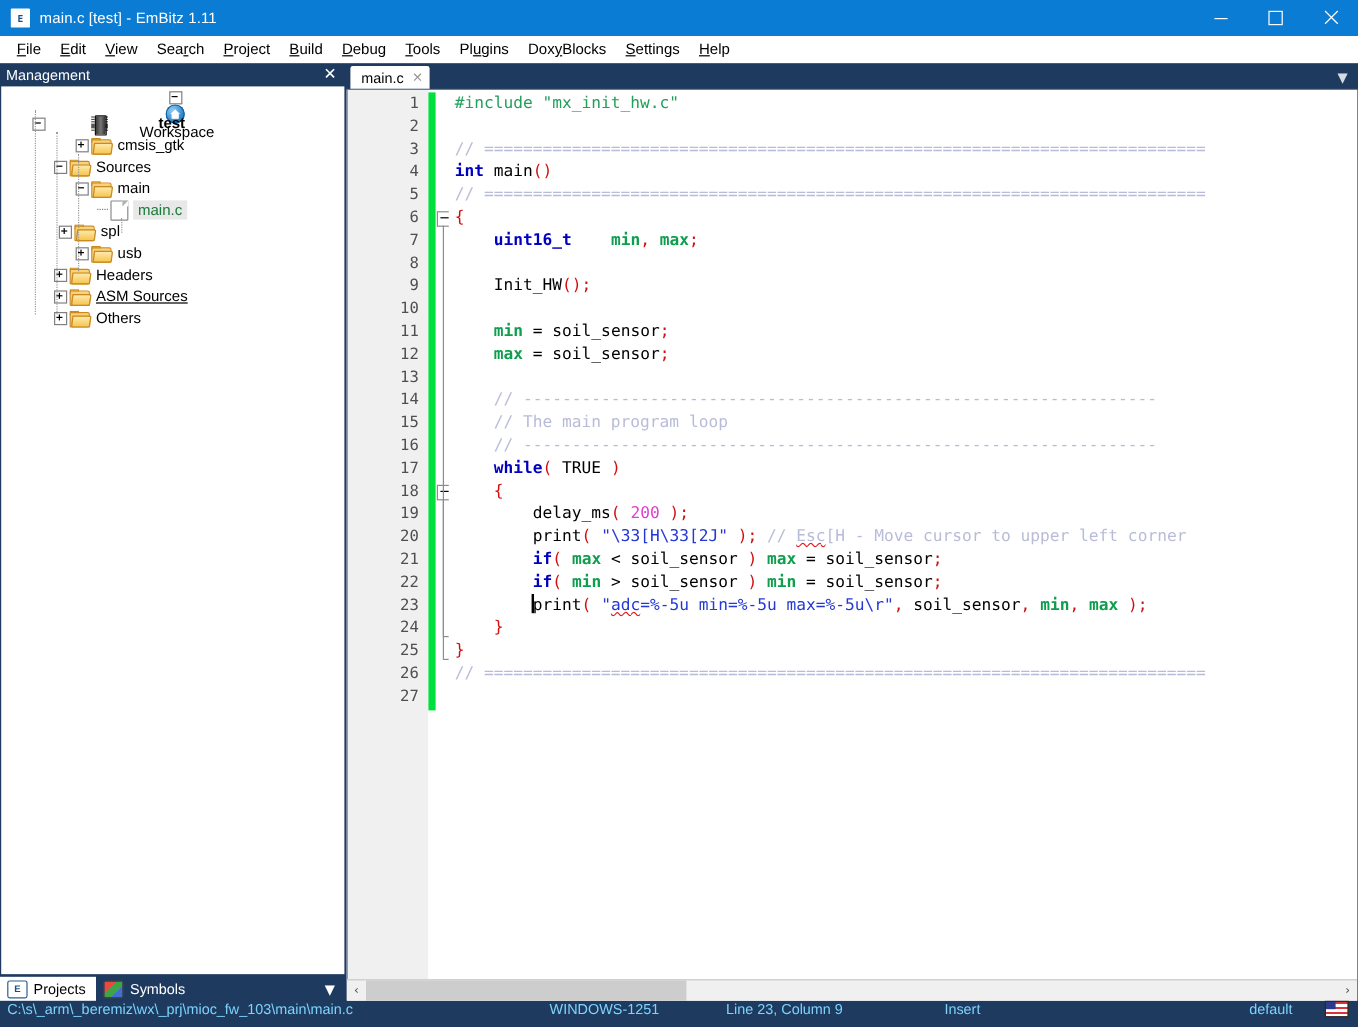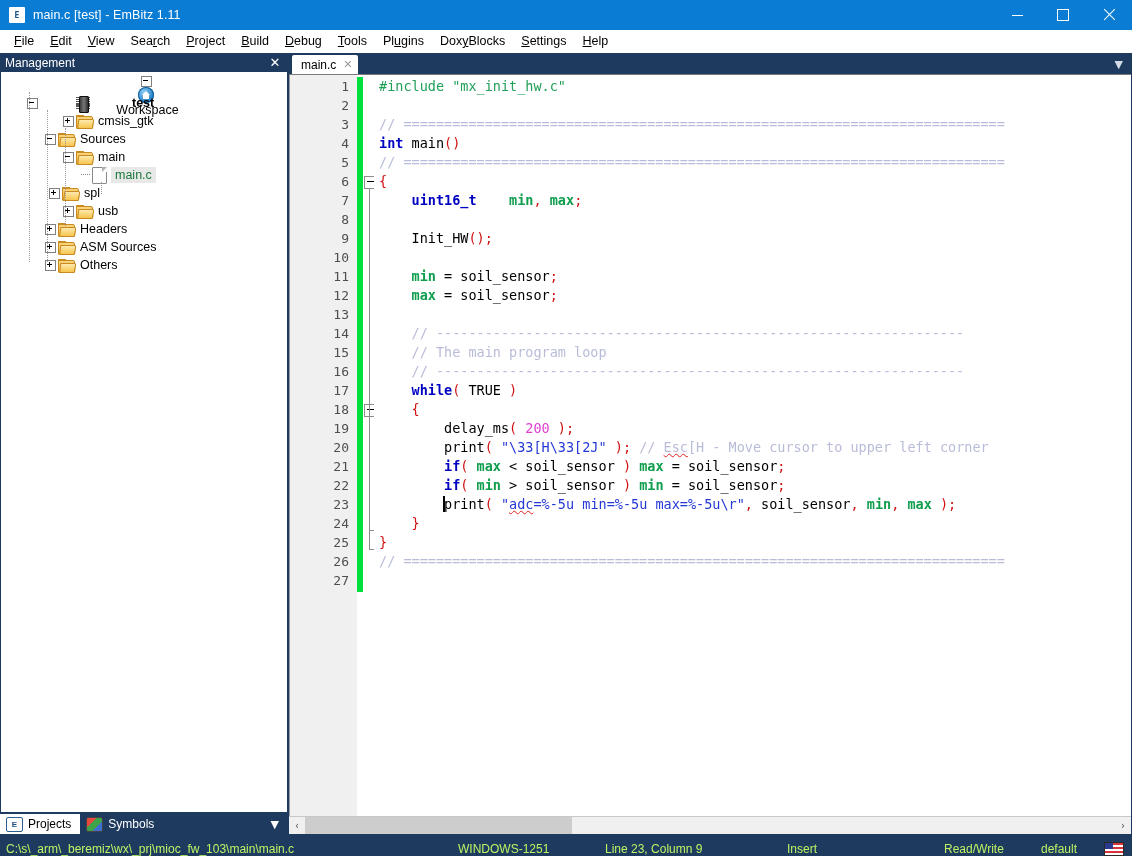--- a/index.html
+++ b/index.html
@@ -403,22 +403,22 @@
   .hs-thumb {
     position: absolute; left: 0; top: 0;
     width: 33%; height: 17px;
     background: #cdcdcd;
   }
 
   
   .statusbar {
     height: 22px; flex: none;
     background: #1e3a5f;
-    display: flex; align-items: flex-end;
-    color: #bef264;
+    display: flex; align-items: flex-start;
+    color: #7dd3fc;
     font-size: 12px;
   }
   .sb-cell { padding: 0 6px; white-space: nowrap; }
   .sb-path { padding-left: 6px; width: 440px; }
   .sb-enc  { width: 135px; }
   .sb-line { width: 170px; }
   .sb-ins  { width: 145px; }
   .sb-rw   { width: 85px; margin-top: 30px; }
   .sb-def  { flex: 1; }
   .flag {
@@ -555,21 +555,21 @@
           </div>
           <div class="trow" style="padding-left: 44px;">
             <span class="expander plus"></span>
             <span class="folder">
               <span class="tab"></span>
               <span class="back"></span>
               <span class="front"></span>
             </span>
             <span class="node-label">Headers</span>
           </div>
-          <div class="trow" style="padding-left: 44px;">
+          <div class="trow" style="padding-left: 44px; text-decoration: underline;">
             <span class="expander plus"></span>
             <span class="folder">
               <span class="tab"></span>
               <span class="back"></span>
               <span class="front"></span>
             </span>
             <span class="node-label">ASM Sources</span>
           </div>
           <div class="trow" style="padding-left: 44px;">
             <span class="expander plus"></span>

